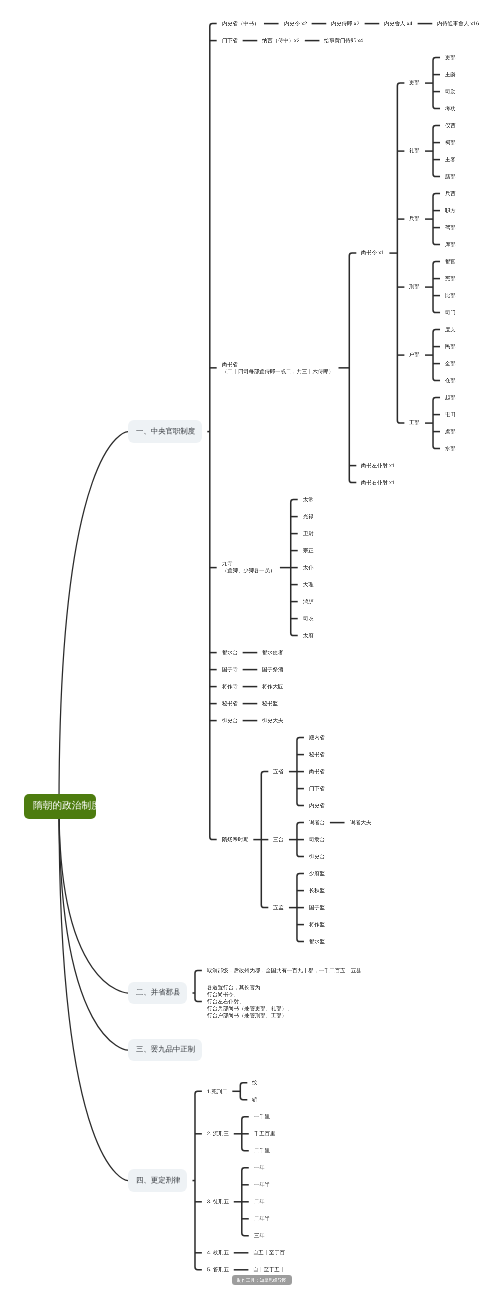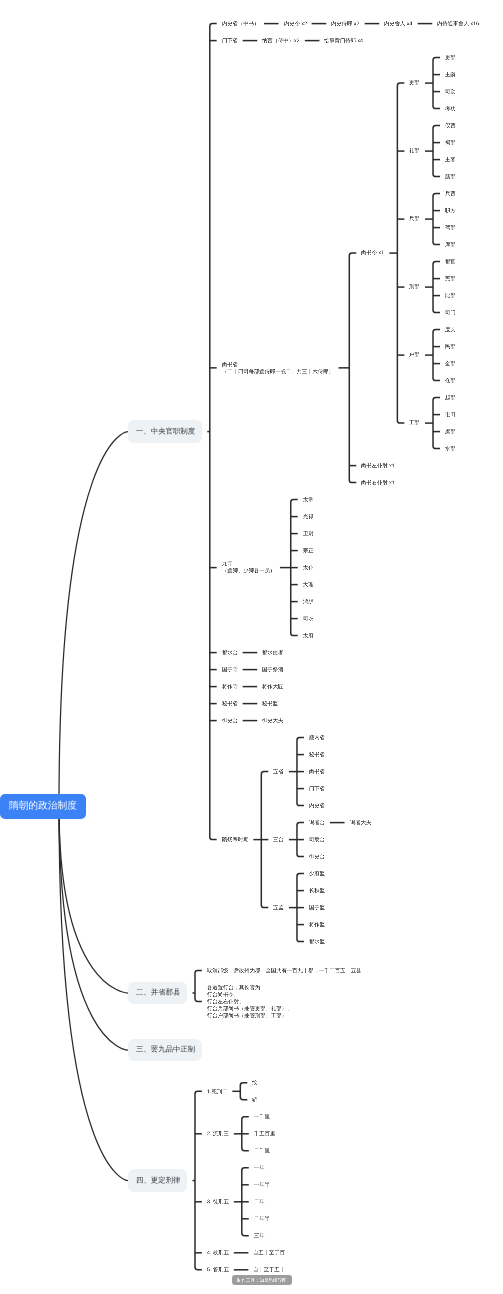--- a/index.html
+++ b/index.html
@@ -122,21 +122,21 @@
       <path d="M241.79 1133.80 H248.79" fill="none" stroke="#2b2b2b" stroke-width="1.5" stroke-linecap="butt" stroke-linejoin="round"></path>
       <path d="M233.79 1201.80 H241.79" fill="none" stroke="#2b2b2b" stroke-width="1.5" stroke-linecap="butt" stroke-linejoin="round"></path>
       <path d="M248.79 1167.80 H244.49 Q241.79 1167.80 241.79 1170.50 V1233.10 Q241.79 1235.80 244.49 1235.80 H248.79" fill="none" stroke="#2b2b2b" stroke-width="1.5" stroke-linecap="butt" stroke-linejoin="round"></path>
       <path d="M241.79 1184.80 H248.79" fill="none" stroke="#2b2b2b" stroke-width="1.5" stroke-linecap="butt" stroke-linejoin="round"></path>
       <path d="M241.79 1201.80 H248.79" fill="none" stroke="#2b2b2b" stroke-width="1.5" stroke-linecap="butt" stroke-linejoin="round"></path>
       <path d="M241.79 1218.80 H248.79" fill="none" stroke="#2b2b2b" stroke-width="1.5" stroke-linecap="butt" stroke-linejoin="round"></path>
       <path d="M233.79 1252.80 H248.39" fill="none" stroke="#2b2b2b" stroke-width="1.5" stroke-linecap="butt" stroke-linejoin="round"></path>
       <path d="M233.79 1269.80 H248.39" fill="none" stroke="#2b2b2b" stroke-width="1.5" stroke-linecap="butt" stroke-linejoin="round"></path>
     </svg>
   <div id="nodes">
-      <div class="n-root" style="left: 0; top: 793.8px; width: 86px; height: 25px; background: #3b82f6;">
+      <div class="n-root" style="left: 24px; top: 793.8px; width: 72px; height: 25px; background: #4d7c0f;">
         <div class="tx" style="font-size: 19.4px; transform: scale(0.5); left: 9.07px; top: 7.46px;">隋朝的政治制度</div>
       </div>
       <div class="n-l1" style="left: 128.1px; top: 420.3px; width: 74.19px; height: 22.6px; background: rgb(238, 242, 245);">
         <div class="tx" style="font-size: 14.8px; transform: scale(0.5); left: 7.5px; top: 7.45px;">一、中央官职制度</div>
       </div>
       <div class="node"><div class="tx" style="font-size: 21.3px; transform: scale(0.25); left: 221.69px; top: 20.83px;">内史省（中书）</div></div>
       <div class="node"><div class="tx" style="font-size: 21.3px; transform: scale(0.25); left: 283.56px; top: 20.83px;">内史令 x2</div></div>
       <div class="node"><div class="tx" style="font-size: 21.3px; transform: scale(0.25); left: 331.24px; top: 20.83px;">内史侍郎 x2</div></div>
       <div class="node"><div class="tx" style="font-size: 21.3px; transform: scale(0.25); left: 384.24px; top: 20.83px;">内史舍人 x4</div></div>
       <div class="node"><div class="tx" style="font-size: 21.3px; transform: scale(0.25); left: 437.24px; top: 20.83px;">内侍通事舍人 x16</div></div>

